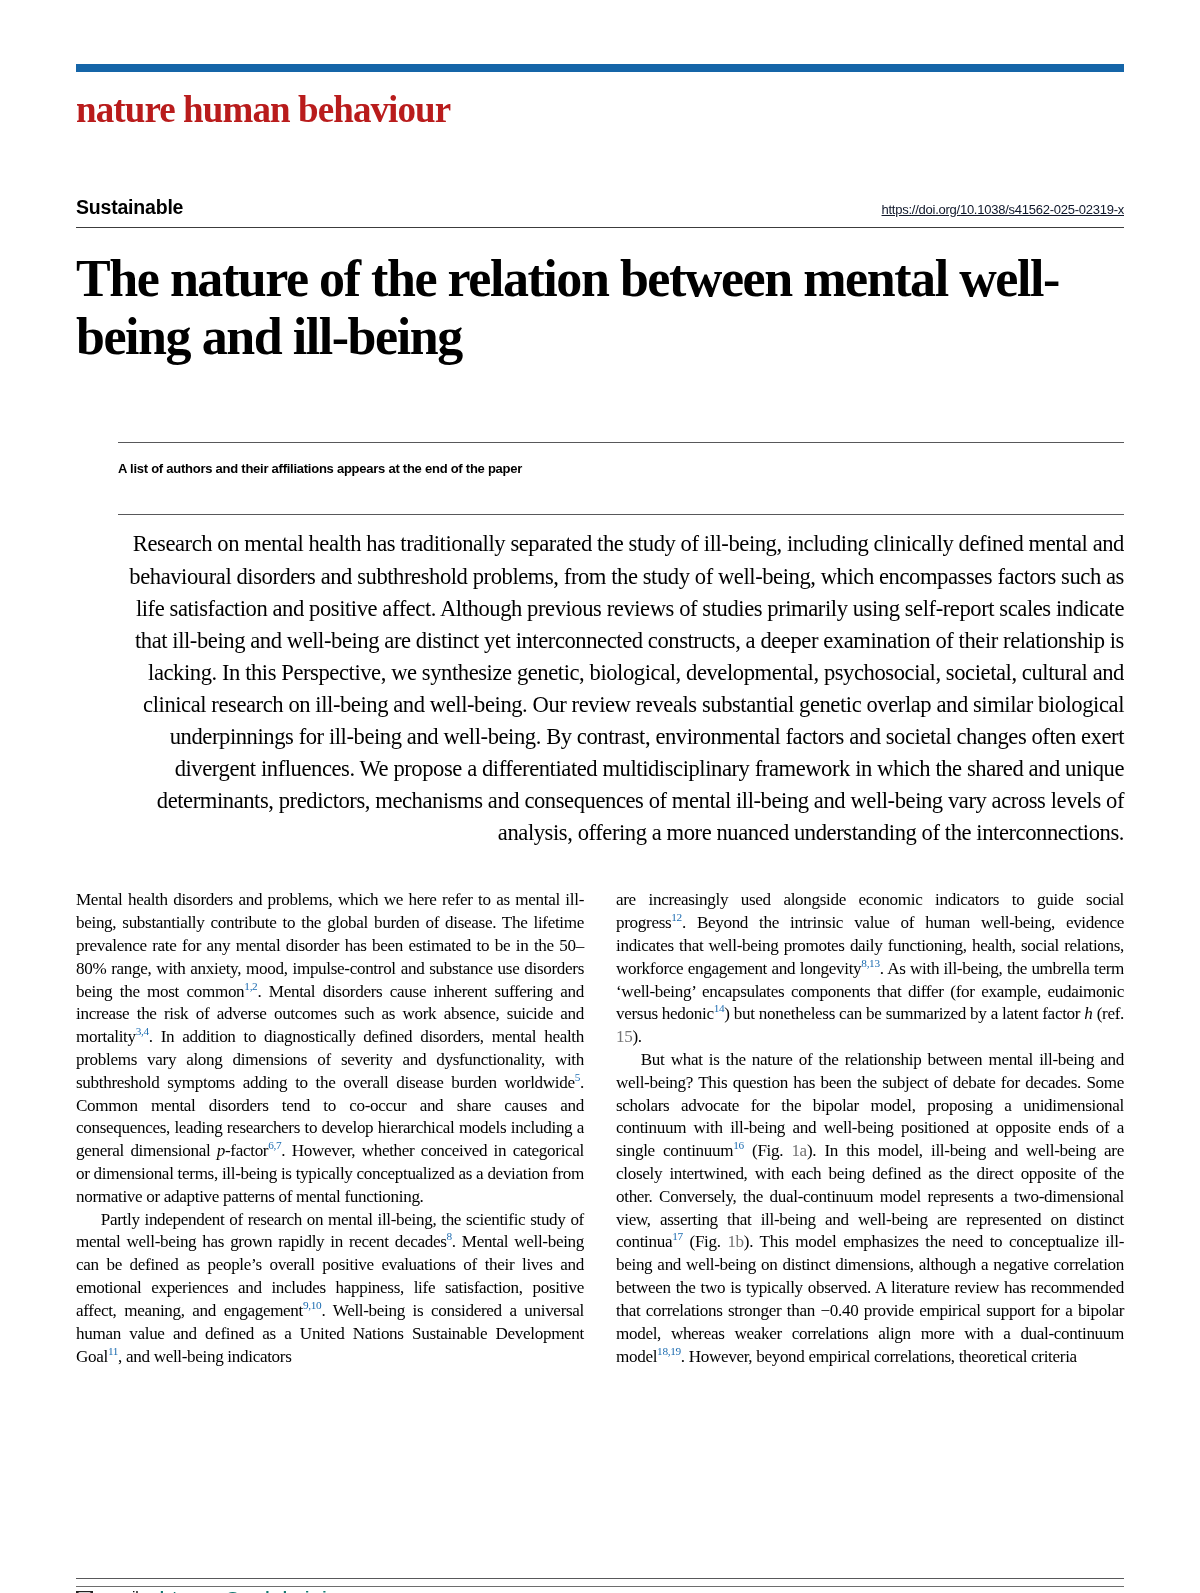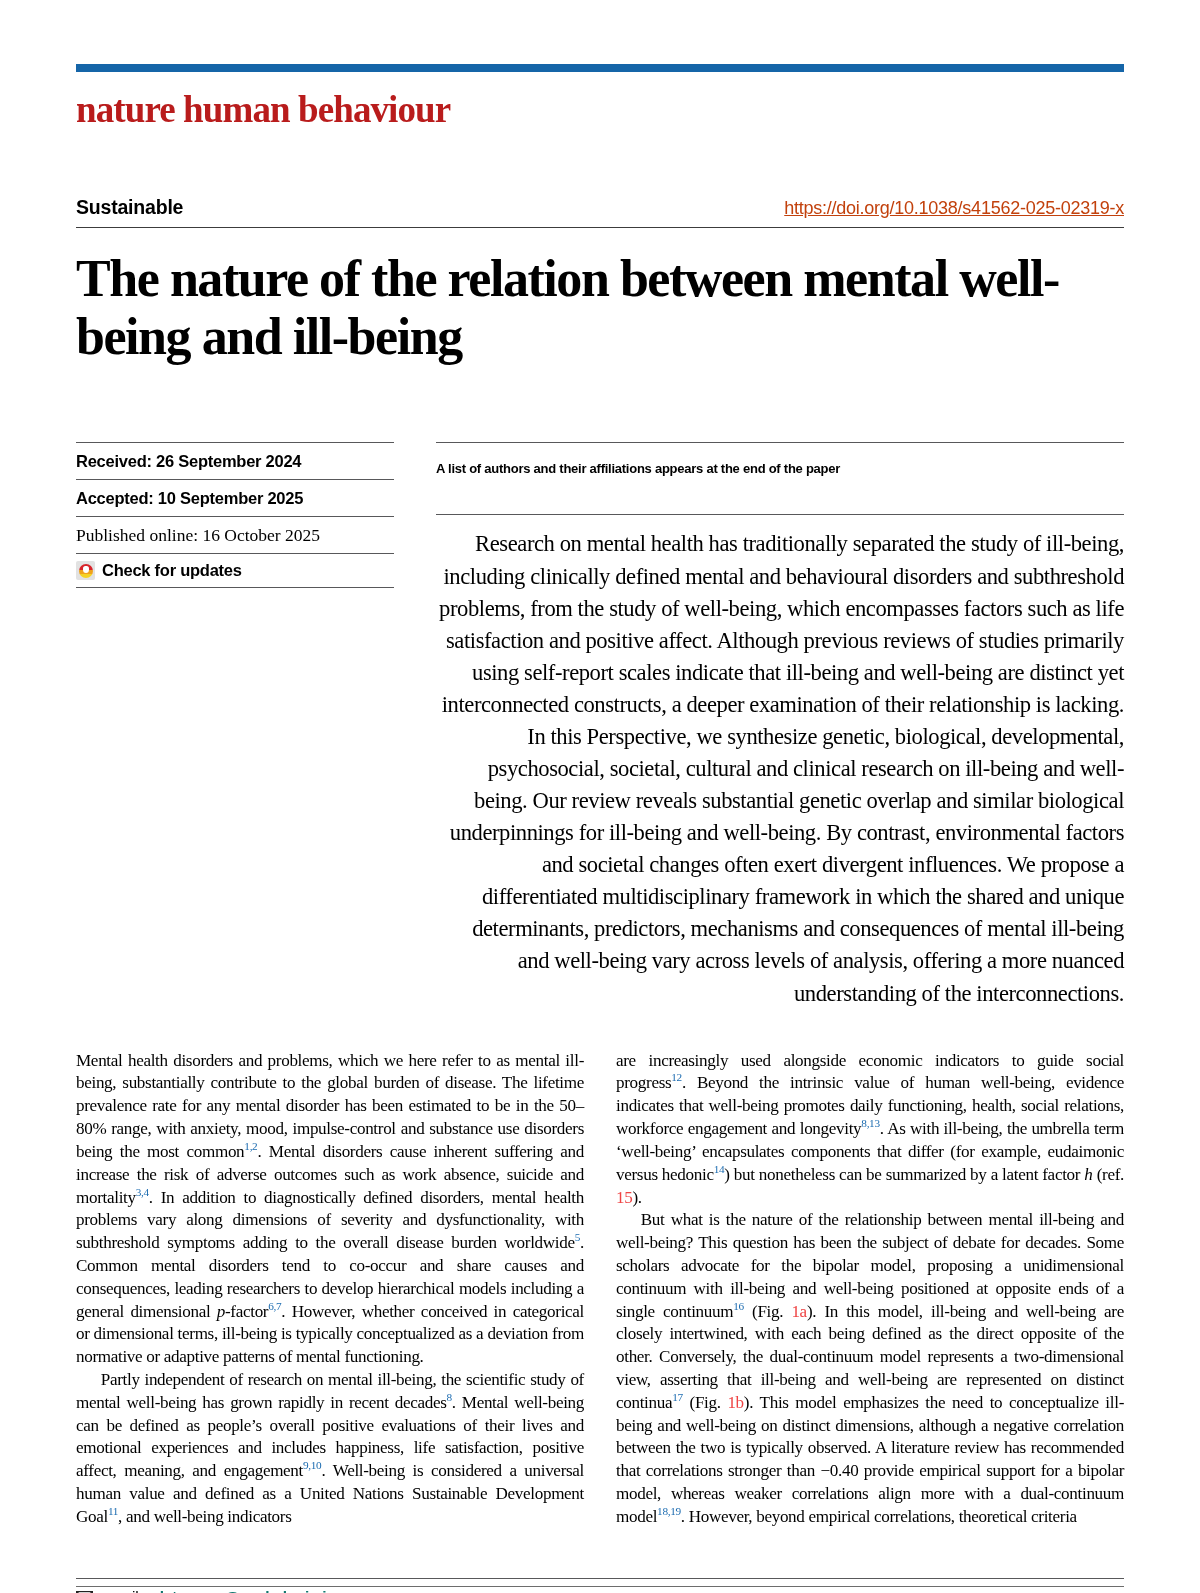--- a/index.html
+++ b/index.html
@@ -46,22 +46,22 @@
     align-items: baseline;
     margin-top: 68px;
     padding-bottom: 8px;
   }
   .article-type {
     font-size: 19.5px;
     font-weight: bold;
     letter-spacing: -0.2px;
   }
   .doi {
-    font-size: 18px;
-    color: #c2410c;
+    font-size: 13px;
+    color: #0f172a;
     letter-spacing: -0.25px;
     text-align: center;
   }
   .hr-dark {
     border-top: 1.6px solid #3c3c3c;
     width: 1048px;
   }
 
   
   .title {
@@ -173,21 +173,21 @@
   }
   .body-col p { margin: 0; }
   .body-col p.indent { text-indent: 1.45em; }
   sup.ref {
     color: #1b6bb0;
     font-size: 0.66em;
     vertical-align: super;
     line-height: 0;
   }
   a.reflink {
-    color: #ef4444;
+    color: #737373;
     text-decoration: none;
     margin-top: 33px;
   }
   i.ital { font-style: italic; }
 
   
   .foot-email {
     position: absolute;
     left: 76px;
     top: 1514px;
@@ -230,32 +230,20 @@
   <div class="typerow">
     <div class="article-type">Sustainable</div>
     <a class="doi" href="#">https://doi.org/10.1038/s41562-025-02319-x</a>
   </div>
   <div class="hr-dark"></div>
 
   <h1 class="title">The nature of the relation between mental well-being and ill-being</h1>
 
   <div class="meta-wrap">
 
-    <div class="meta-col">
-      <div class="meta-row">Received: 26 September 2024</div>
-      <div class="meta-row">Accepted: 10 September 2025</div>
-      <div class="meta-row serif">Published online: 16 October 2025</div>
-      <div class="meta-row last">
-        <span class="crossmark">
-          <span class="cm-circ"></span>
-            <span class="cm-dot"></span>
-        </span>
-        <span>Check for updates</span>
-      </div>
-    </div>
 
     <div class="abs-col">
       <div class="authors-note">A list of authors and their affiliations appears at the end of the paper</div>
       <div class="abs-rule"></div>
       <div class="abstract">Research on mental health has traditionally separated the study of ill-being, including clinically defined mental and behavioural disorders and subthreshold problems, from the study of well-being, which encompasses factors such as life satisfaction and positive affect. Although previous reviews of studies primarily using self-report scales indicate that ill-being and well-being are distinct yet interconnected constructs, a deeper examination of their relationship is lacking. In this Perspective, we synthesize genetic, biological, developmental, psychosocial, societal, cultural and clinical research on ill-being and well-being. Our review reveals substantial genetic overlap and similar biological underpinnings for ill-being and well-being. By contrast, environmental factors and societal changes often exert divergent influences. We propose a differentiated multidisciplinary framework in which the shared and unique determinants, predictors, mechanisms and consequences of mental ill-being and well-being vary across levels of analysis, offering a more nuanced understanding of the interconnections.</div>
     </div>
 
   </div>
 
   <div class="body-wrap">

